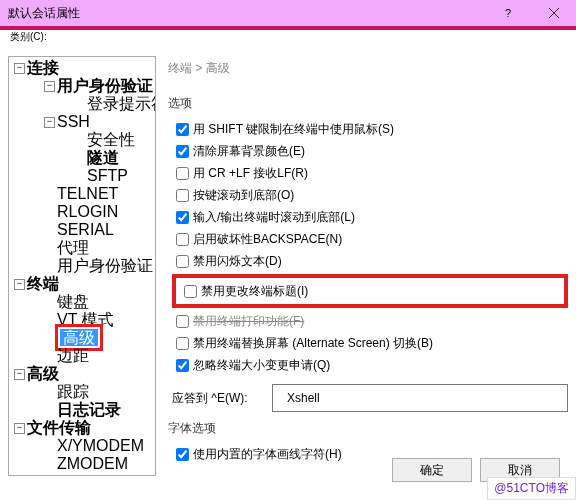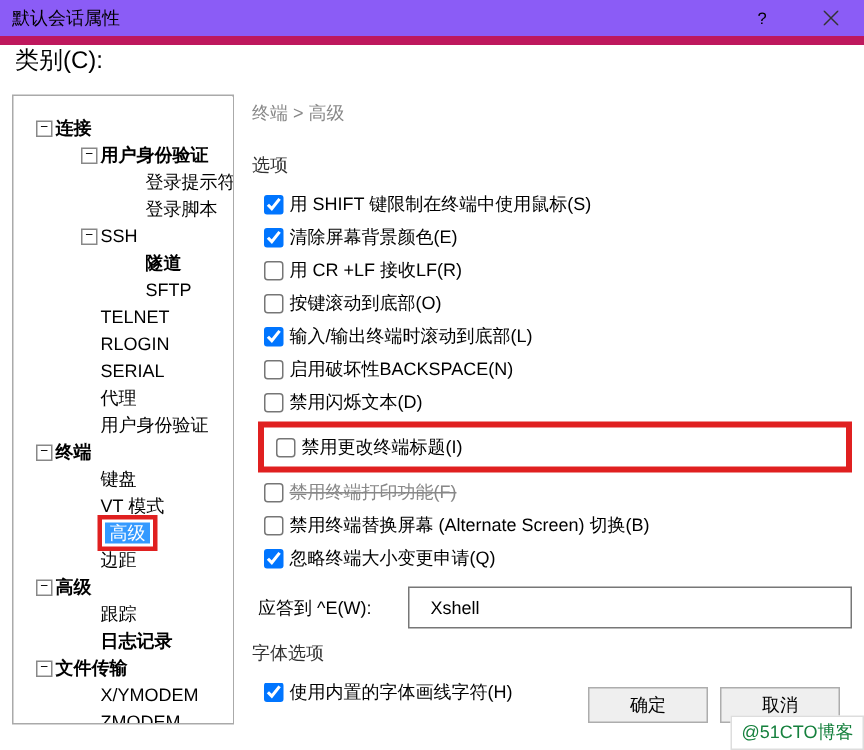--- a/index.html
+++ b/index.html
@@ -1,26 +1,26 @@
 <!DOCTYPE html>
 <html><head>
 <meta charset="utf-8">
 <style>
 * { box-sizing: border-box; font-family: "Microsoft YaHei", "Segoe UI", Tahoma, sans-serif; }
 body { margin: 0; width: 576px; height: 500px; background: #fff; overflow: hidden; position: relative; }
 
-.titlebar { height: 30px; background: #8b5cf6; border-bottom: 6px solid #be185d; display:flex; align-items:center; padding:0 8px; font-size:12px; position:relative;}
+.titlebar { height: 30px; background: #f0abfc; border-bottom: 4px solid #be185d; display:flex; align-items:center; padding:0 8px; font-size:12px; position:relative;}
 .titlebar-controls { position:absolute; right:0; top:0; height:100%; display:flex;}
 .tctrl { width:45px; display:flex; align-items:center; justify-content:center;}
 .tctrl svg { width:10px; height:10px; }
 
 .body-area { display:flex; padding:8px 8px 0 8px; height:432px; }
 
-.category-label { font-size:16px; padding:0 0 4px 10px;}
-.tree-pane { width:148px; border:1px solid #aaa; height:420px; overflow:auto; background:#fff; font-size:12px; padding:12px;}
+.category-label { font-size:10px; padding:0 0 4px 10px;}
+.tree-pane { width:148px; border:1px solid #aaa; height:420px; overflow:auto; background:#fff; font-size:16px; padding:2px;}
 .tree-list { list-style:none; margin:0; padding:0;}
 .tree-list ul { list-style:none; margin:0; padding-left:14px;}
 .tree-node { position:relative; padding-left:16px; line-height:18px; white-space:nowrap;}
 .tree-node::before { content:""; position:absolute; left:3px; top:4px; width:9px; height:9px; border:1px solid #888; background:#fff; font-size:9px; line-height:7px; text-align:center;}
 .tree-node.exp::before { content:"−"; }
 .tree-leaf { padding-left:16px; line-height:18px; white-space:nowrap;}
 .tree-label { cursor:default; }
 .tree-bold { font-weight:bold; }
 .tree-selected { background:#3399ff; color:#fff; padding:0 3px;}
 .red-box-tree { border:3px solid #e02020; padding:2px; margin:-2px;}
@@ -32,21 +32,21 @@
 .chk-row { font-size:12px; line-height:22px; white-space:nowrap;}
 .chk-row input { vertical-align:middle; margin-right:4px;}
 .red-box-opt { border:4px solid #e02020; padding:2px 4px; margin:2px 0;}
 .field-row { display:flex; align-items:center; font-size:12px; margin-top:8px;}
 .field-row .fl { width:100px;}
 .field-row input[type=text] { flex:1; height:28px; border:1px solid #777; padding:0 14px; font-size:12px;}
 
 .button-bar { position:absolute; bottom:18px; right:16px; display:flex; gap:8px;}
 .button-bar button { width:80px; height:24px; font-size:12px; background:#efefef; border:1px solid #adadad;}
 
-.watermark { position:absolute; bottom:0; right:0; background:#fff; padding:2px 6px; font-size:12px; color:#15803d; border:1px solid #ddd;}
+.watermark { position:absolute; bottom:0; right:0; background:#fff; padding:2px 6px; font-size:12px; color:#6d28d9; border:1px solid #ddd;}
 </style>
 </head>
 <body>
 
 <div class="titlebar">
   <span>默认会话属性</span>
   <div class="titlebar-controls">
     <div class="tctrl">
         <svg viewBox="0 0 10 10">
           <text x="1" y="9" font-size="11">?</text>
@@ -64,25 +64,25 @@
 <div class="category-label">类别(C):</div>
 
 <div class="body-area">
   <div class="tree-pane">
     <ul class="tree-list">
       <li class="tree-node exp"><span class="tree-label tree-bold">连接</span>
         <ul>
           <li class="tree-node exp"><span class="tree-label tree-bold">用户身份验证</span>
             <ul>
               <li class="tree-leaf"><span>登录提示符</span></li>
-              <li class="tree-leaf"><span>登录脚本</span></li>
             </ul>
           </li>
           <li class="tree-node exp"><span class="tree-label">SSH</span>
             <ul>
+              <li class="tree-leaf"><span>安全性</span></li>
               <li class="tree-leaf"><span class="tree-bold">隧道</span></li>
               <li class="tree-leaf"><span>SFTP</span></li>
             </ul>
           </li>
           <li class="tree-leaf"><span>TELNET</span></li>
           <li class="tree-leaf"><span>RLOGIN</span></li>
           <li class="tree-leaf"><span>SERIAL</span></li>
           <li class="tree-leaf"><span>代理</span></li>
           <li class="tree-leaf"><span>用户身份验证</span></li>
         </ul>

